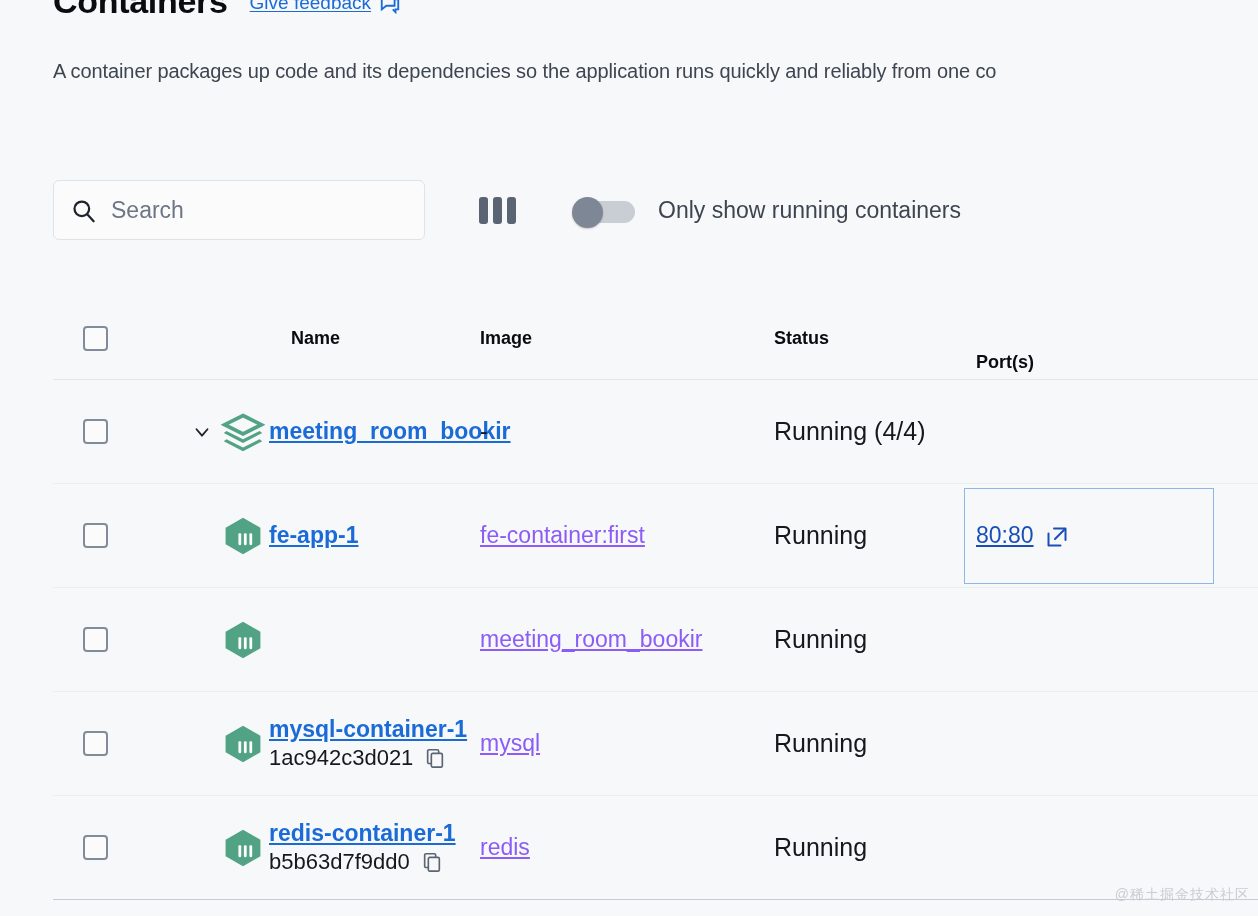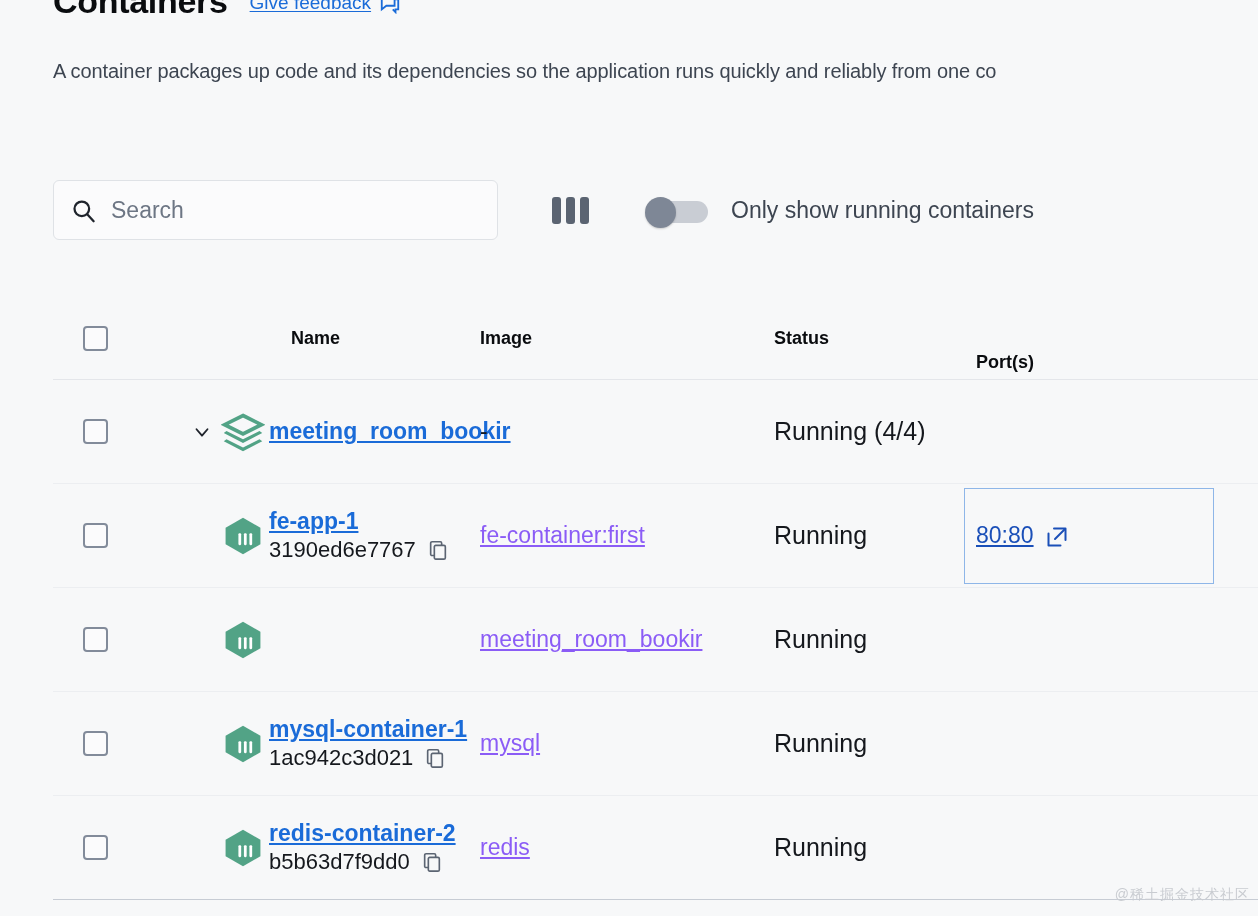--- a/index.html
+++ b/index.html
@@ -67,21 +67,21 @@
   
   .toolbar {
     position: absolute;
     left: 53px;
     top: 180px;
     display: flex;
     align-items: center;
     white-space: nowrap;
   }
   .search-box {
-    width: 445px;
+    width: 372px;
     height: 60px;
     border: 1px solid #dfe2e6;
     border-radius: 6px;
     background: #fbfbfc;
     display: flex;
     align-items: center;
     padding: 0 16px;
     gap: 14px;
     cursor: text;
   }
@@ -374,29 +374,20 @@
               <path d="M24 4 L43 15 L43 33 L24 44 L5 33 L5 15 Z" fill="#52a386"></path>
               <g fill="#ffffff">
                 <rect x="19" y="21" width="3" height="13" rx="1.2"></rect>
                 <rect x="25" y="21" width="3" height="13" rx="1.2"></rect>
                 <rect x="31" y="21" width="3" height="13" rx="1.2"></rect>
               </g>
             </svg>
           </span>
           <span class="name-stack">
             <span class="name-link">fe-app-1</span>
-            <span class="id-row">
-              <span class="id-text">3190ed6e7767</span>
-              <span class="copy-icon">
-                <svg width="22" height="22" viewBox="0 0 24 24" fill="none" stroke="#5b6472" stroke-width="1.8">
-                  <rect x="4" y="3" width="12" height="15" rx="1.5"></rect>
-                  <rect x="8" y="7" width="12" height="15" rx="1.5" fill="#f7f8f9"></rect>
-                </svg>
-              </span>
-            </span>
           </span>
         </div>
       </div>
       <div class="cell cell-image">
         <span class="image-link">fe-container:first</span>
       </div>
       <div class="cell cell-status">
         <span class="status-text">Running</span>
       </div>
       <div class="cell cell-ports">
@@ -494,21 +485,21 @@
             <svg width="44" height="44" viewBox="0 0 48 48">
               <path d="M24 4 L43 15 L43 33 L24 44 L5 33 L5 15 Z" fill="#52a386"></path>
               <g fill="#ffffff">
                 <rect x="19" y="21" width="3" height="13" rx="1.2"></rect>
                 <rect x="25" y="21" width="3" height="13" rx="1.2"></rect>
                 <rect x="31" y="21" width="3" height="13" rx="1.2"></rect>
               </g>
             </svg>
           </span>
           <span class="name-stack">
-            <span class="name-link">redis-container-2</span>
+            <span class="name-link">redis-container-1</span>
             <span class="id-row">
               <span class="id-text">b5b63d7f9dd0</span>
               <span class="copy-icon">
                 <svg width="22" height="22" viewBox="0 0 24 24" fill="none" stroke="#5b6472" stroke-width="1.8">
                   <rect x="4" y="3" width="12" height="15" rx="1.5"></rect>
                   <rect x="8" y="7" width="12" height="15" rx="1.5" fill="#f7f8f9"></rect>
                 </svg>
               </span>
             </span>
           </span>

